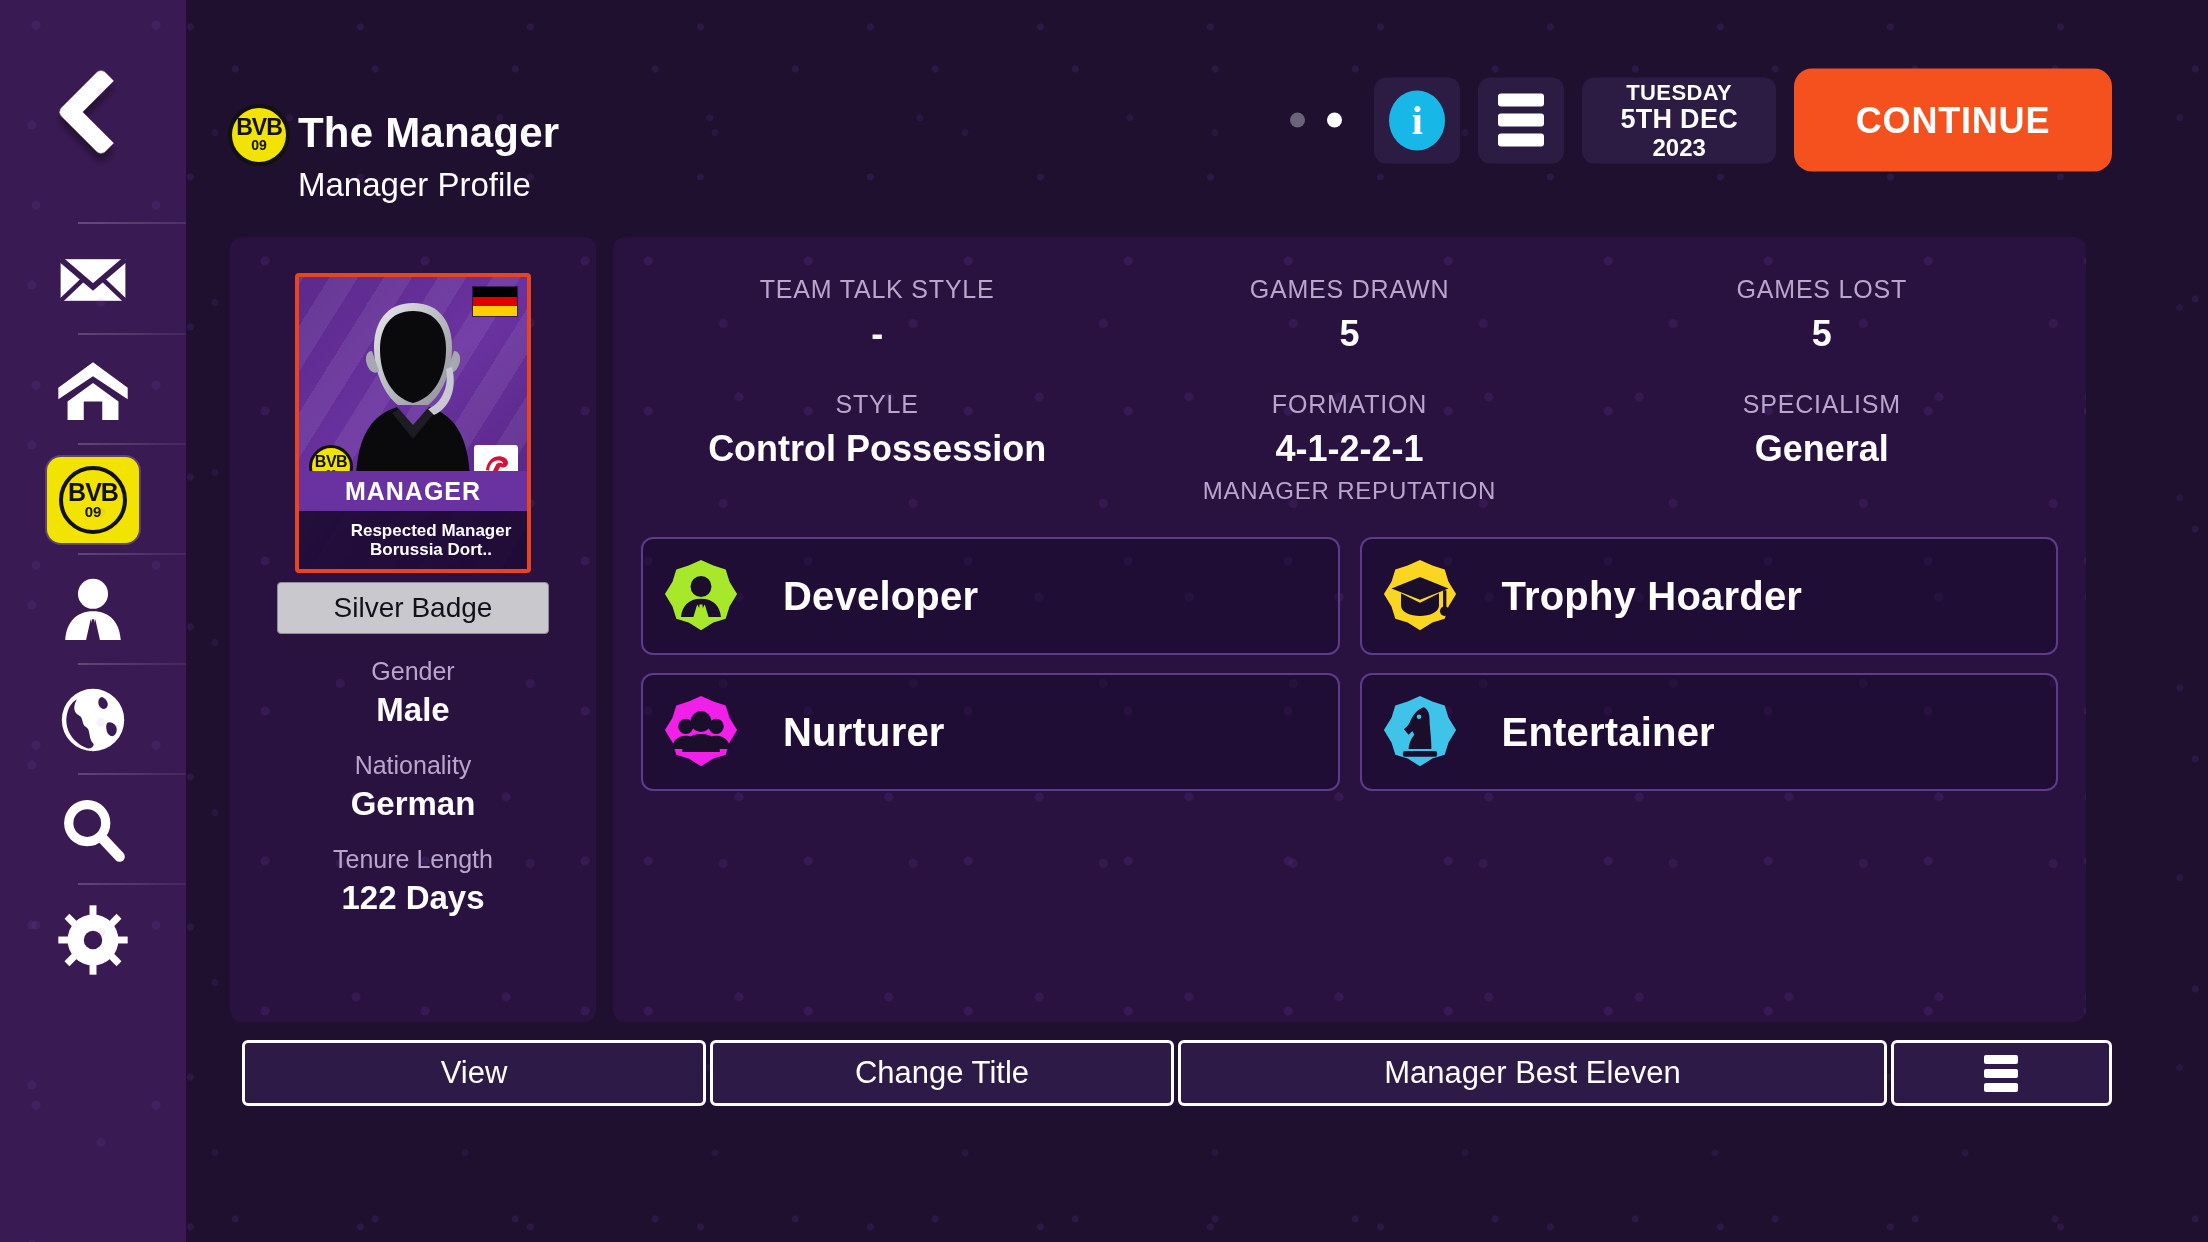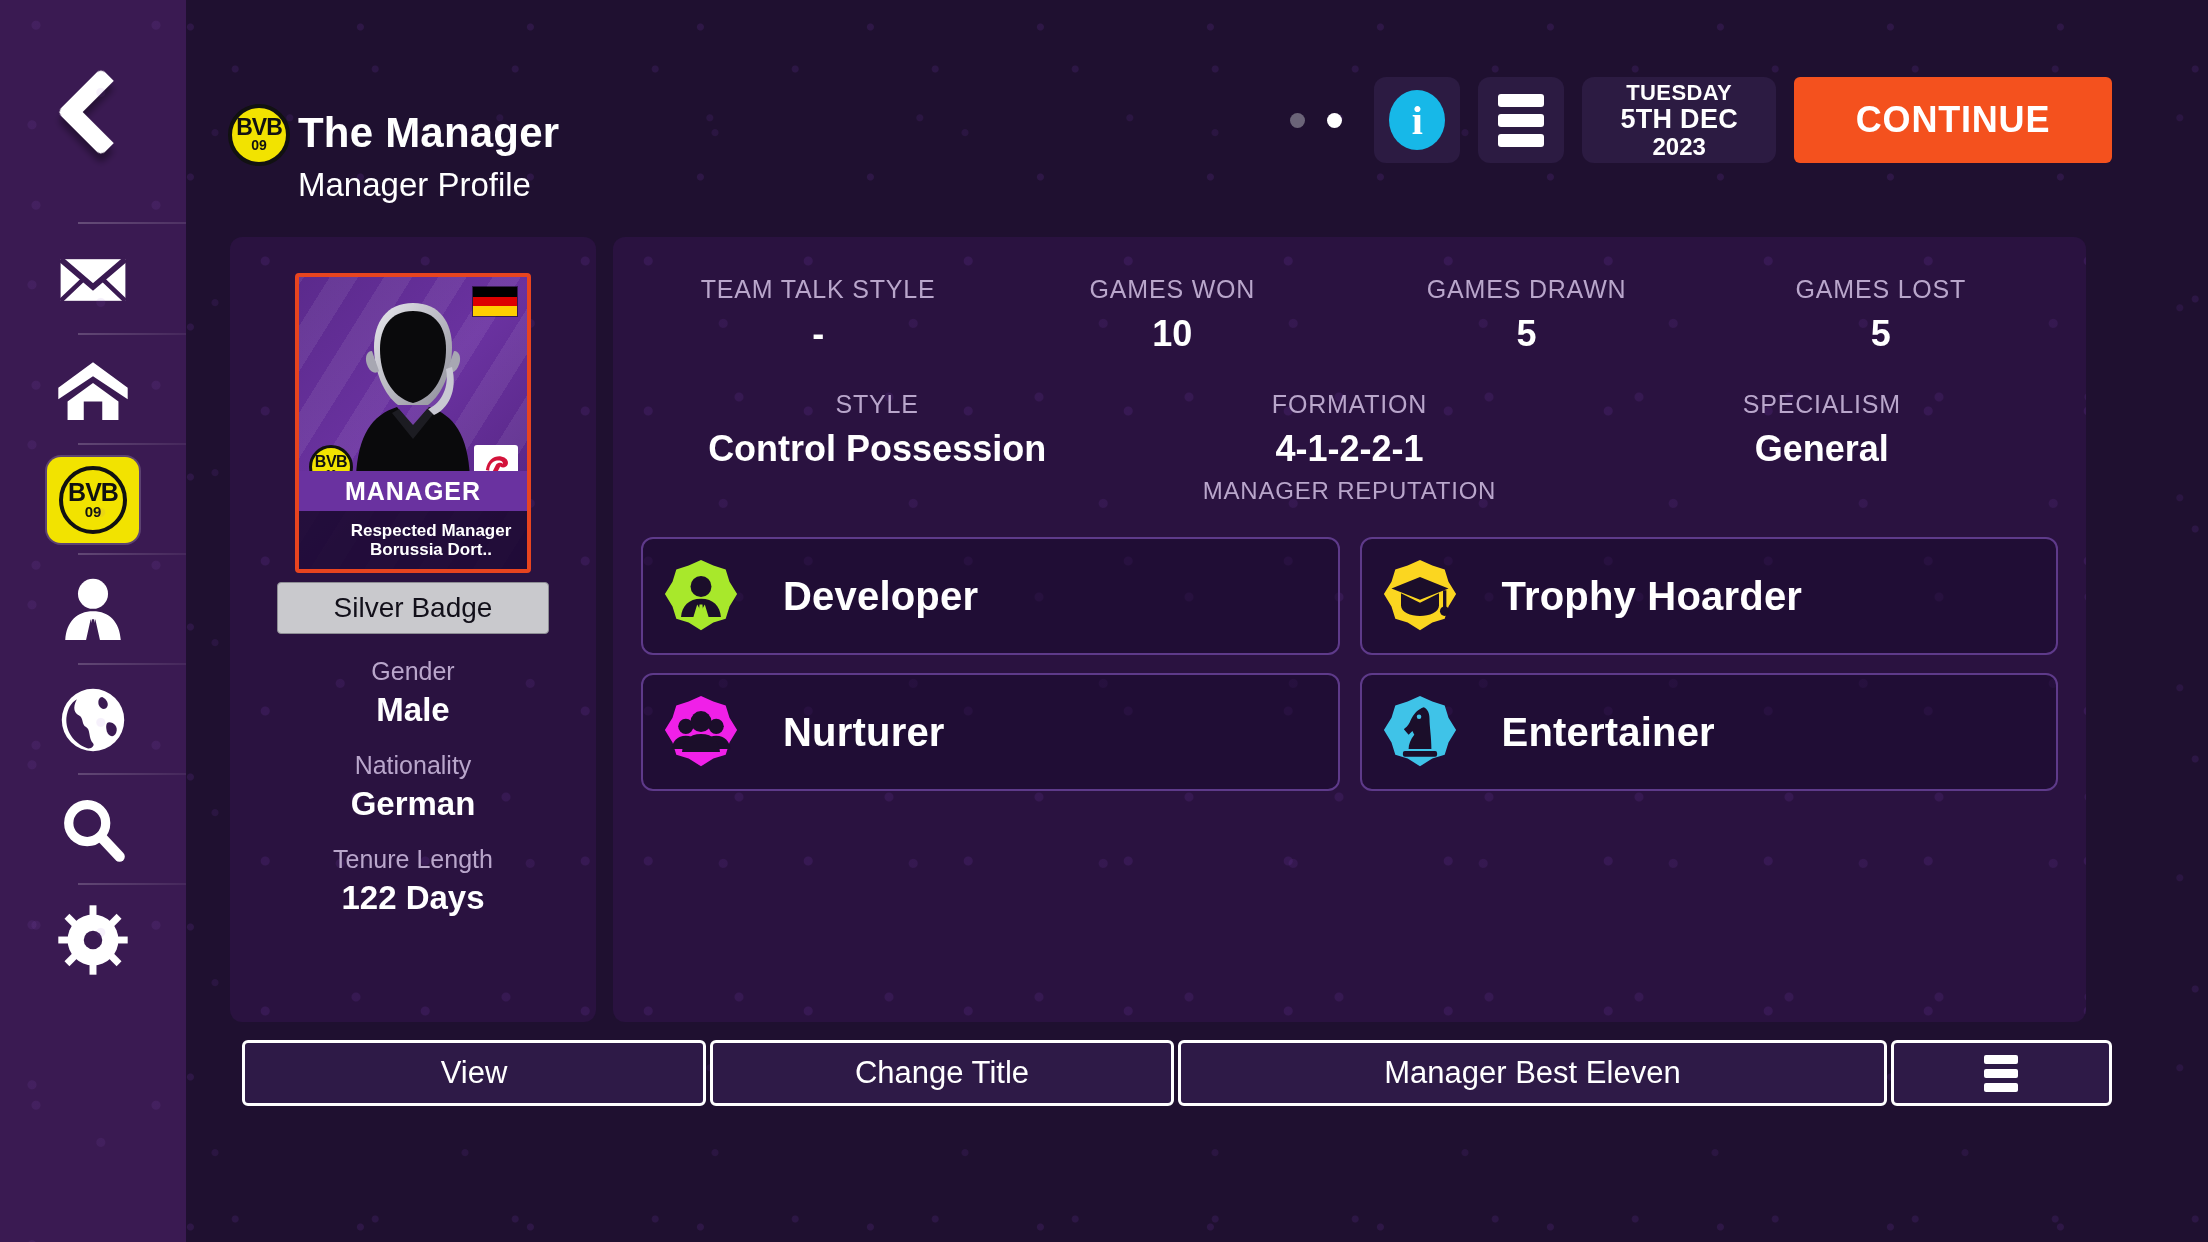--- a/index.html
+++ b/index.html
@@ -166,23 +166,23 @@
     padding: 12px 38px;
     flex-direction: column;
     line-height: 1.05;
     color: #ffffff; text-align: center;
   }
   .date-day { font-size: 22px; font-weight: 700; letter-spacing: 0.4px; }
   .date-main { font-size: 27px; font-weight: 700; letter-spacing: 0.3px; margin-top: 1px; }
   .date-year { font-size: 24px; font-weight: 700; margin-top: 1px; }
 
   .continue-btn {
-    height: 86px; width: 318px;
+    height: 103px; width: 318px;
     background: #f4511e;
-    border-radius: 6px;
+    border-radius: 18px;
     display: flex; align-items: center; justify-content: center;
     color: #ffffff; font-size: 36px; font-weight: 700;
     letter-spacing: 0.8px; cursor: pointer;
   }
 
   
   #content {
     position: absolute;
     left: 186px; top: 237px;
     width: 2022px; height: 785px;
@@ -584,24 +584,20 @@
     </div>
 
     <div class="panel" id="detail-panel">
 
       <div class="stat-row r1">
         <div class="stat-cell">
           <div class="stat-label">TEAM TALK STYLE</div>
           <div class="stat-value">-</div>
         </div>
         <div class="stat-cell">
-          <div class="stat-label">GAMES WON</div>
-          <div class="stat-value">10</div>
-        </div>
-        <div class="stat-cell">
           <div class="stat-label">GAMES DRAWN</div>
           <div class="stat-value">5</div>
         </div>
         <div class="stat-cell">
           <div class="stat-label">GAMES LOST</div>
           <div class="stat-value">5</div>
         </div>
       </div>
 
       <div class="stat-row r2">

